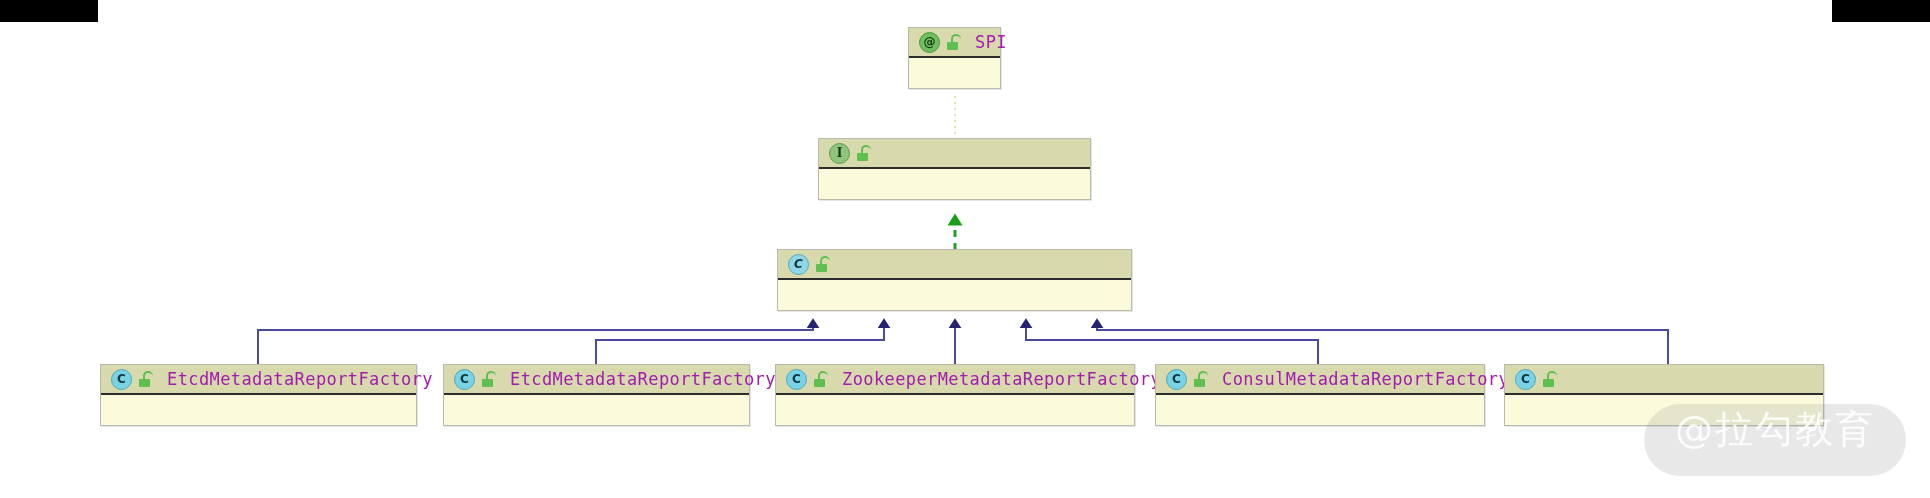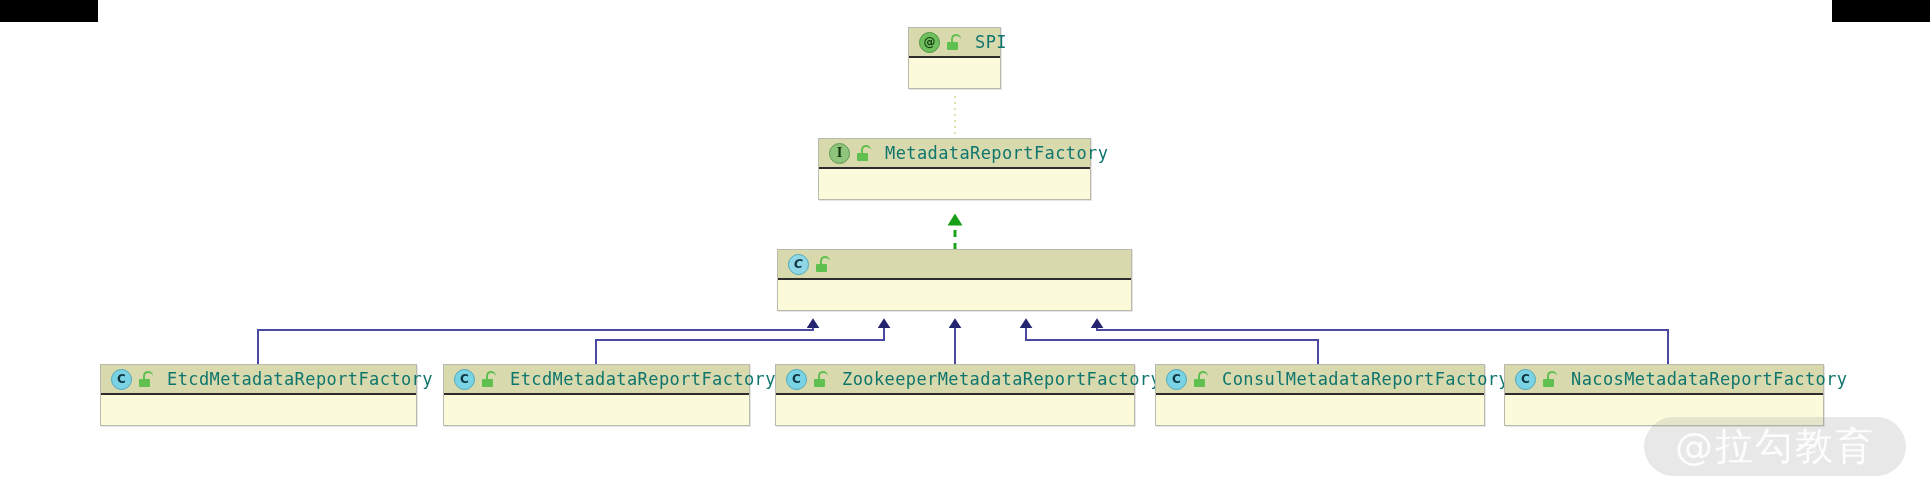--- a/index.html
+++ b/index.html
@@ -44,21 +44,21 @@
     padding: 0 10px;
     white-space: nowrap;
   }
   .uml-body {
     box-sizing: border-box;
     height: 30px;
     background: #fbfbdc;
   }
   .uml-title {
     font-size: 17px;
-    color: #0f766e;
+    color: #a21caf;
     letter-spacing: 0.4px;
     margin-left: 14px;
   }
 
   
   .ico {
     display: inline-flex;
     align-items: center;
     justify-content: center;
     flex: none;
@@ -130,25 +130,25 @@
     height: 498px;
     pointer-events: none;
   }
 
   
   .watermark {
     position: absolute;
     right: 24px;
     bottom: 22px;
     width: 262px;
-    height: 59px;
+    height: 72px;
     border-radius: 36px;
     background: rgba(150,150,150,0.22);
     display: flex;
-    align-items: center;
+    align-items: flex-start;
     justify-content: center;
   }
   .watermark span {
     font-family: "DejaVu Sans", sans-serif;
     font-size: 38px;
     color: rgba(255,255,255,0.88);
     letter-spacing: 2px;
   }
 </style>
 </head>
@@ -196,21 +196,20 @@
     <div class="uml-body"></div>
   </div>
 
   <div class="uml-node" style="left:818px; top:138px; width:273px;">
     <div class="uml-header">
       <span class="ico ico-interface">I</span>
       <span class="ico ico-lock">
           <i></i>
           <b></b>
         </span>
-      <span class="uml-title">MetadataReportFactory</span>
     </div>
     <div class="uml-body"></div>
   </div>
 
   <div class="uml-node" style="left:777px; top:249px; width:355px;">
     <div class="uml-header">
       <span class="ico ico-class abstract">C</span>
       <span class="ico ico-lock">
           <i></i>
           <b></b>
@@ -267,21 +266,20 @@
     <div class="uml-body"></div>
   </div>
 
   <div class="uml-node" style="left:1504px; top:364px; width:320px;">
     <div class="uml-header">
       <span class="ico ico-class">C</span>
       <span class="ico ico-lock">
           <i></i>
           <b></b>
         </span>
-      <span class="uml-title">NacosMetadataReportFactory</span>
     </div>
     <div class="uml-body"></div>
   </div>
 
   <div class="watermark">
     <span>@拉勾教育</span>
   </div>
 
 </div>
 

